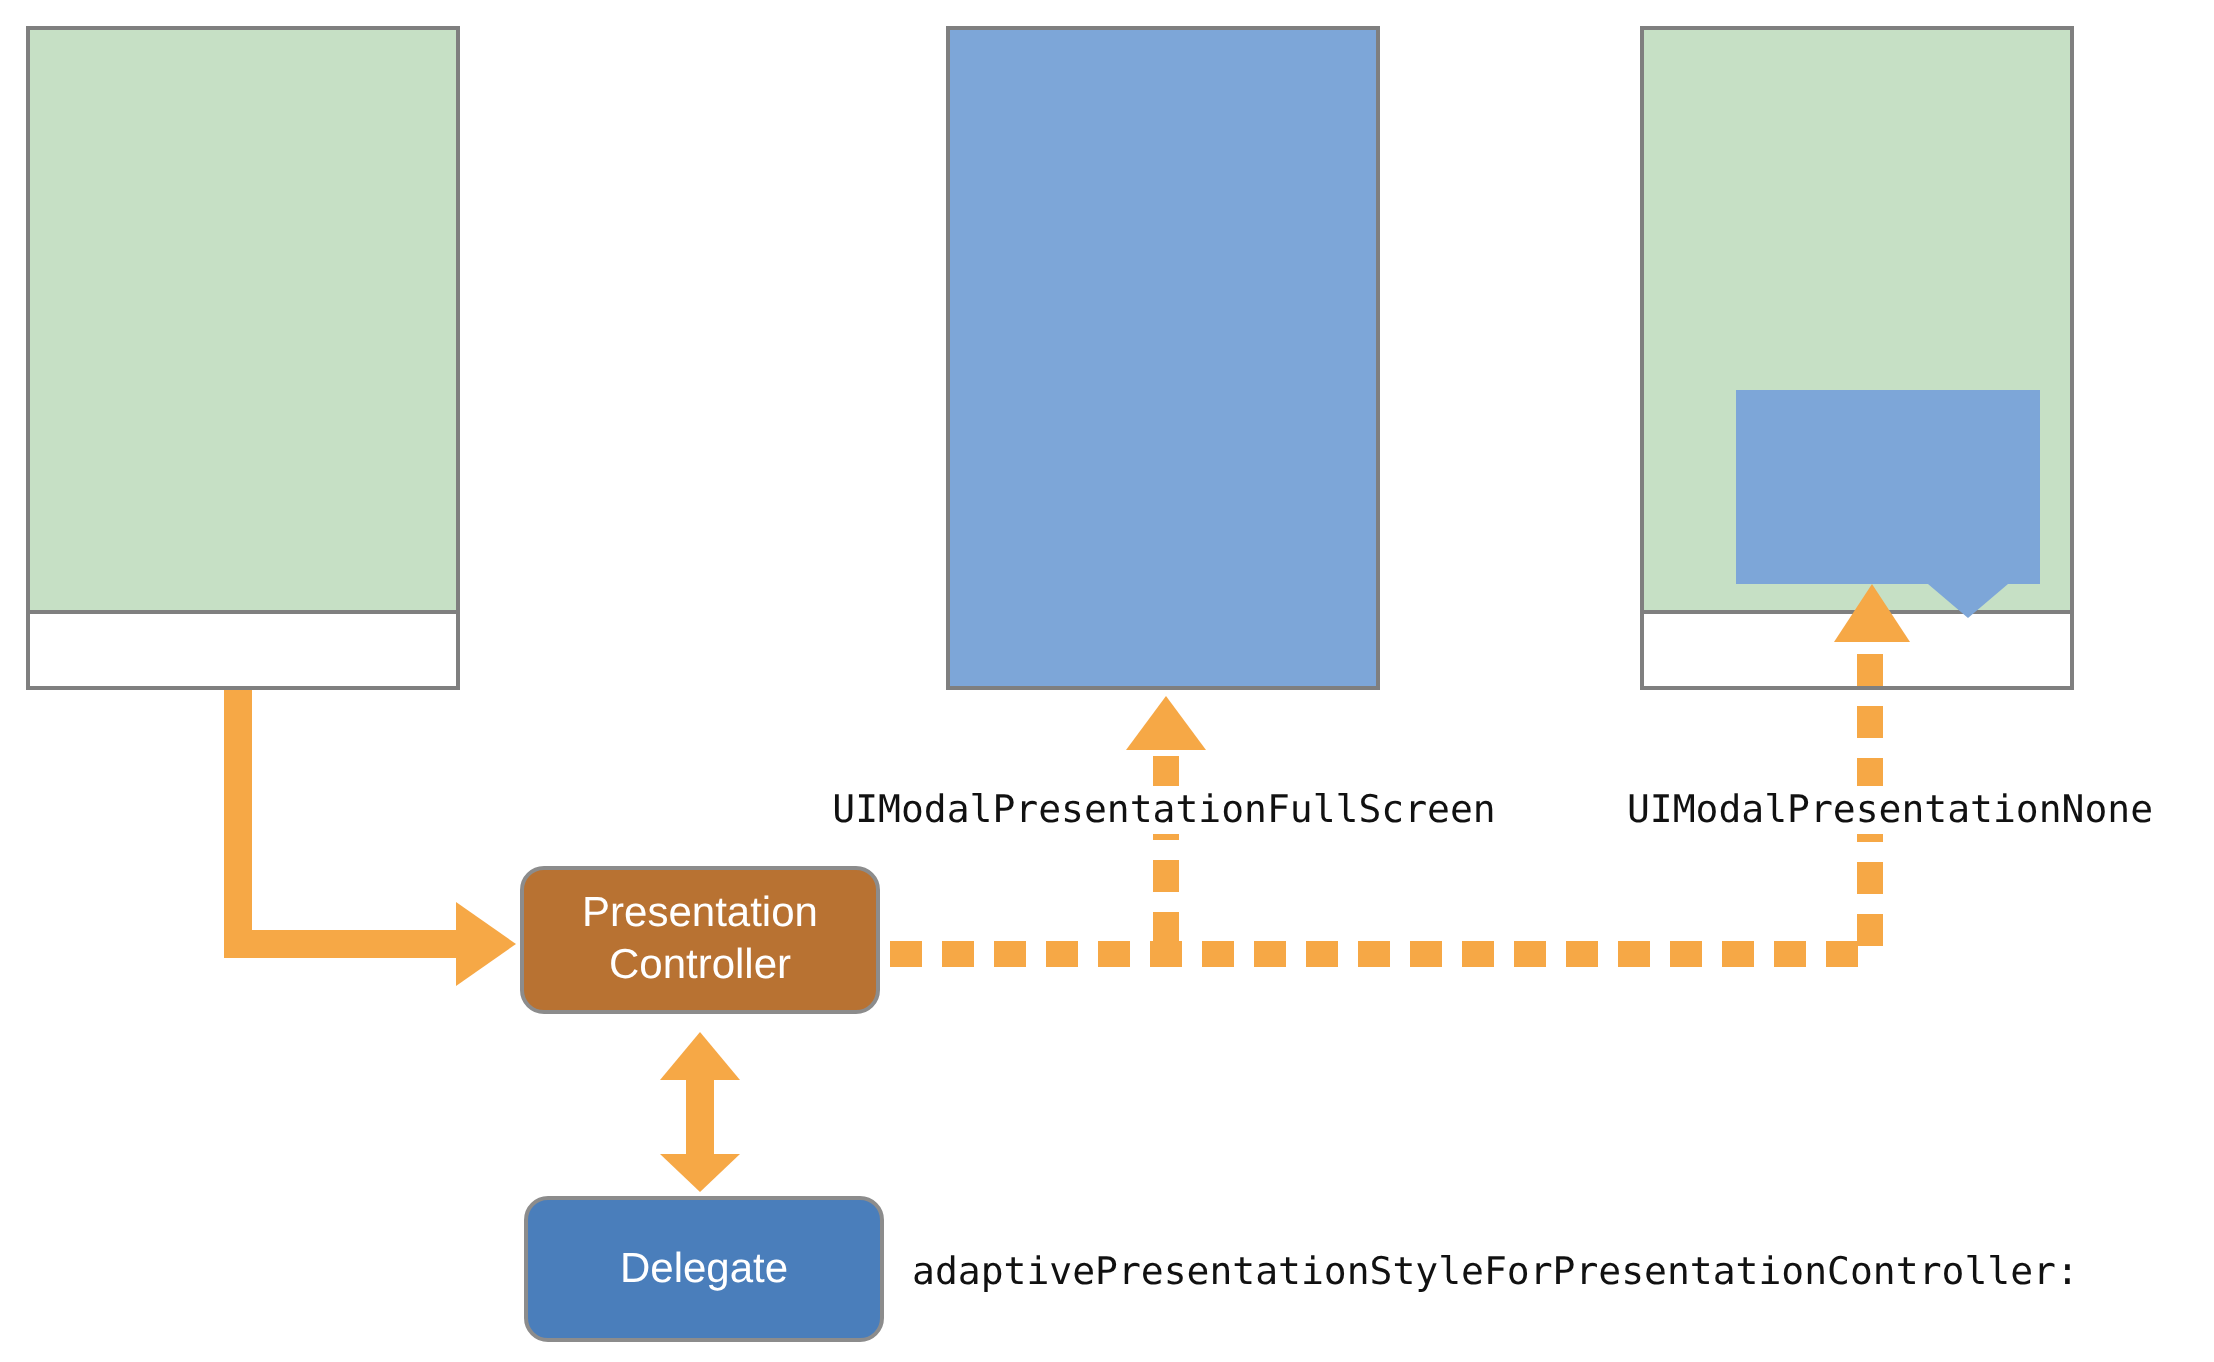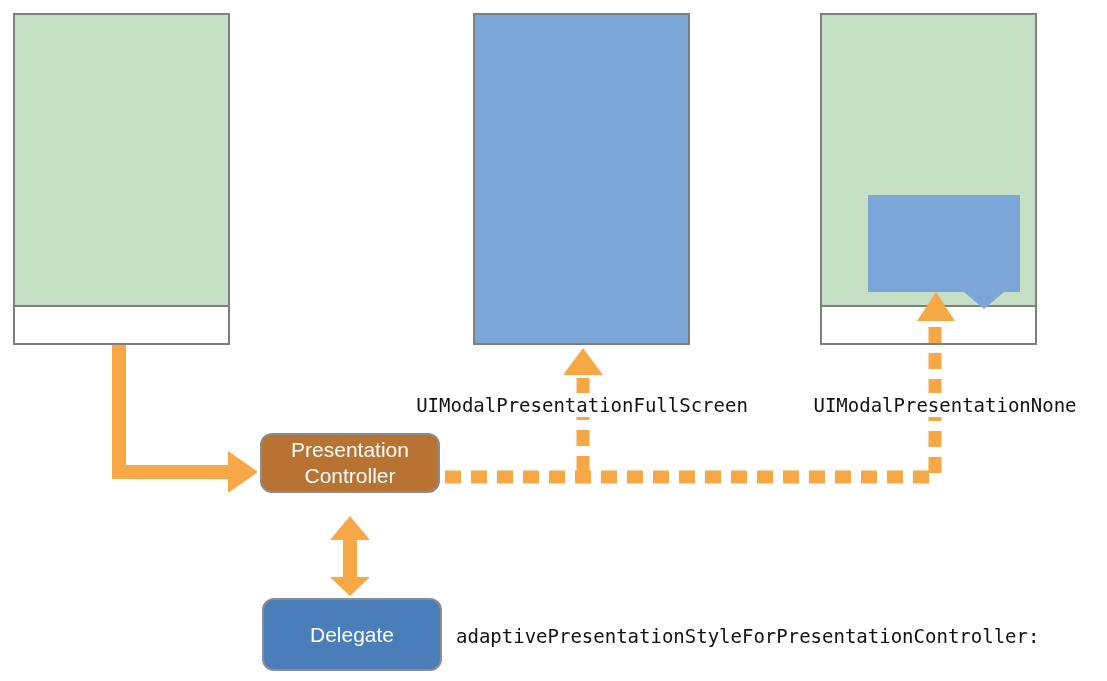--- a/index.html
+++ b/index.html
@@ -115,21 +115,21 @@
     color: var(--node-text);
     font-size: 21px;
     line-height: 26px;
     display: flex;
     align-items: center;
     justify-content: center;
     text-align: center;
   }
   .node-controller {
     left: 260px; top: 433px;
-    width: 180px; height: 60px;
+    width: 180px; height: 74px;
     background: var(--controller-fill);
     padding: 12px 16px;
   }
   .node-delegate {
     left: 262px; top: 598px;
     width: 180px; height: 73px;
     background: var(--delegate-fill);
   }
 </style>
 </head>

